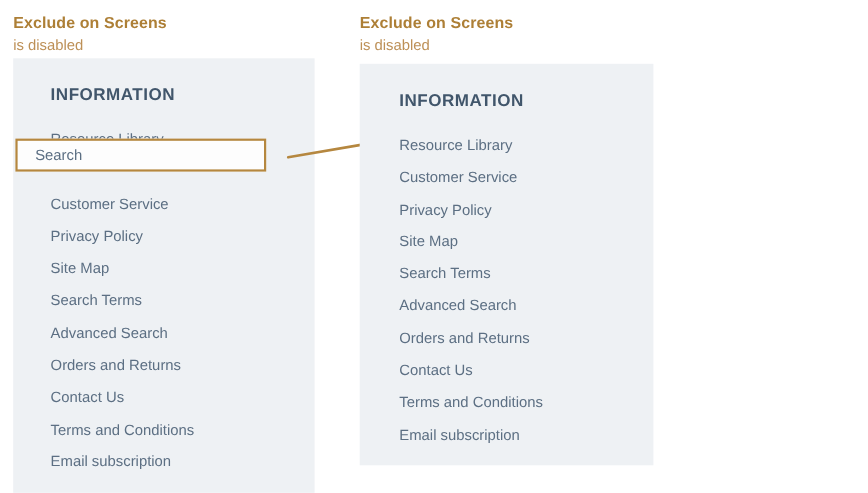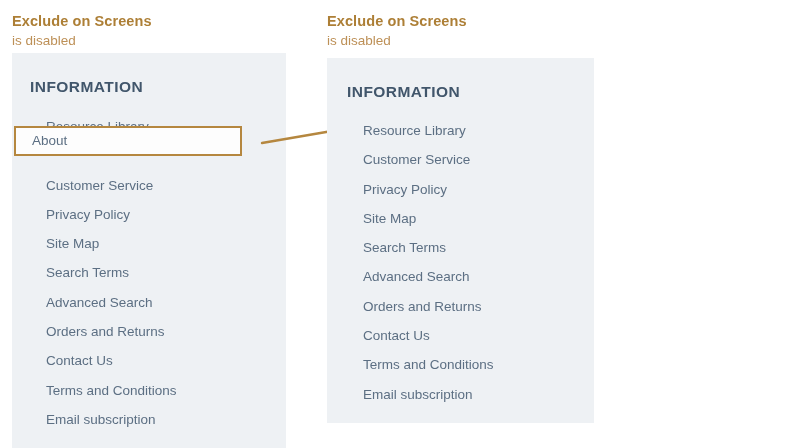--- a/index.html
+++ b/index.html
@@ -65,21 +65,21 @@
     width: 267px;
     height: 365px;
     padding: 18px 0 0 20px;
   }
 
   .panel-heading {
     font-size: 15.5px;
     font-weight: bold;
     letter-spacing: 0.45px;
     color: #41566b;
-    margin: 0;
+    margin: 16px;
     padding: 0;
   }
   #panel-left  .panel-heading { margin-top: 7px; }
   #panel-right .panel-heading { margin-top: 7px; }
 
   .link-list {
     list-style: none;
     margin: 16px;
     padding: 0;
   }
@@ -149,21 +149,21 @@
       <li class="link-item">Search Terms</li>
       <li class="link-item">Advanced Search</li>
       <li class="link-item">Orders and Returns</li>
       <li class="link-item">Contact Us</li>
       <li class="link-item">Terms and Conditions</li>
       <li class="link-item">Email subscription</li>
     </ul>
   </div>
 
   <div class="highlight-box">
-    <span class="link-item">About</span>
+    <span class="link-item">Search</span>
   </div>
 
   <svg id="arrow-annotation" viewBox="0 0 90 32">
     <line x1="4" y1="25" x2="74" y2="13" stroke="#b5873f" stroke-width="2.4" stroke-linecap="round"></line>
     <polygon points="84,11.5 70,7.5 71.5,16.5" fill="#b5873f"></polygon>
   </svg>
 
   <div class="panel" id="panel-right">
     <div class="panel-heading">INFORMATION</div>
 

